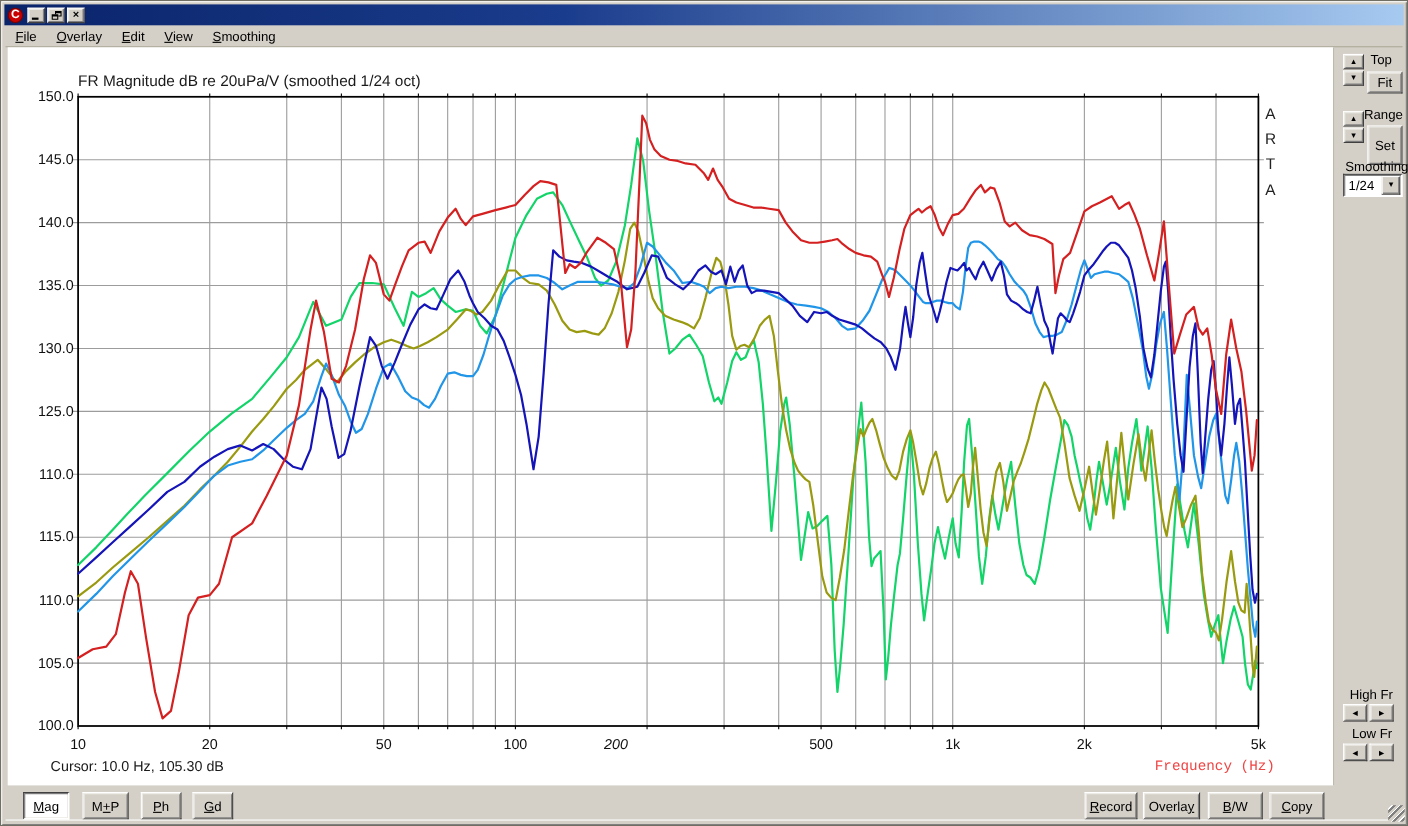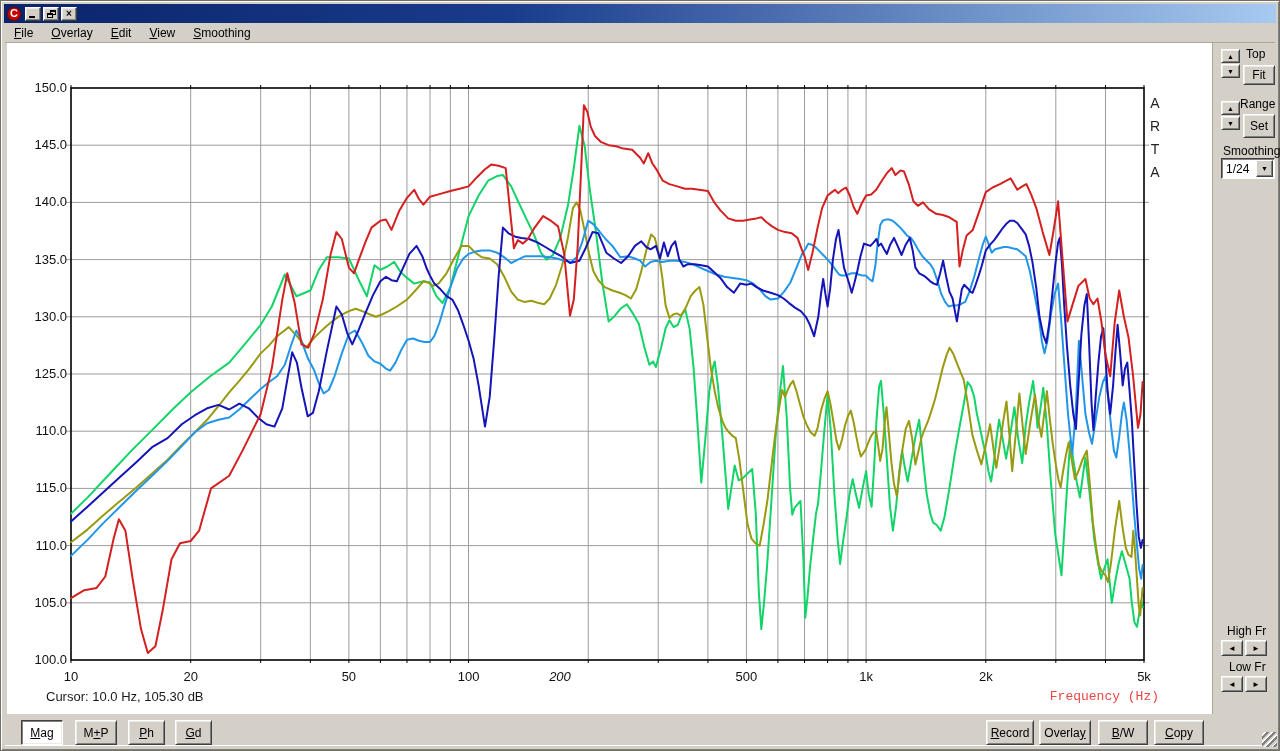--- a/index.html
+++ b/index.html
@@ -180,20 +180,21 @@
         <line x1="64" y1="617" x2="64" y2="620" stroke="#000" stroke-width="1"></line>
         <line x1="1137" y1="42" x2="1137" y2="45" stroke="#000" stroke-width="1"></line>
         <line x1="1137" y1="617" x2="1137" y2="620" stroke="#000" stroke-width="1"></line>
         <rect x="64" y="45" width="1073" height="572" fill="none" stroke="#000000" stroke-width="1.6"></rect>
         <polyline points="64.0,470.6 80.5,454.6 95.5,438.5 109.3,423.7 124.5,407.6 145.1,387.1 165.5,366.5 183.7,349.3 203.2,333.3 222.2,319.6 238.7,300.1 253.7,281.8 264.8,263.5 277.8,231.5 289.4,253.2 303.4,247.5 311.8,226.9 319.8,214.3 331.2,214.3 341.9,215.5 351.9,237.2 359.9,253.2 367.5,222.3 373.4,226.9 380.4,223.5 387.2,218.9 393.7,229.2 400.0,234.9 407.2,240.6 416.4,238.3 423.0,239.5 429.4,253.2 435.5,260.1 443.4,244.1 452.7,207.4 461.6,173.1 471.6,152.5 481.1,137.7 490.1,133.1 495.9,131.9 504.2,143.4 512.1,160.5 519.7,176.6 526.9,191.4 533.9,209.7 539.4,216.6 545.9,212.0 553.2,194.9 561.1,161.7 566.8,125.1 572.4,82.8 577.7,103.3 583.0,148.0 588.8,188.0 595.3,239.5 601.6,278.4 606.9,273.8 613.4,265.8 619.8,261.2 625.9,270.4 631.8,280.7 637.5,304.7 642.4,321.8 646.0,318.4 648.9,324.1 654.1,304.7 658.6,285.2 662.4,277.2 666.6,284.1 670.8,281.8 674.9,271.5 678.4,266.9 682.7,286.4 686.5,324.1 689.8,369.9 694.3,439.7 698.3,396.2 702.2,349.3 706.0,324.1 707.7,318.4 711.0,343.6 715.0,388.2 718.5,431.7 721.2,466.0 724.3,445.4 727.7,422.5 731.7,437.4 736.0,435.1 740.5,430.5 745.2,426.0 748.8,470.6 751.8,548.4 754.3,586.1 756.8,562.1 759.9,525.5 764.5,456.8 768.6,393.9 772.4,353.9 776.0,323.0 779.9,376.8 783.1,445.4 785.3,471.7 787.6,464.8 790.5,461.4 793.5,458.0 796.3,514.0 798.3,574.7 800.5,554.1 802.9,525.5 806.0,496.9 809.0,470.6 811.1,460.3 814.0,428.2 817.1,390.5 820.6,351.6 823.8,388.2 827.4,451.1 830.7,496.9 833.1,520.9 836.3,496.9 839.6,474.0 842.5,451.1 845.7,436.2 848.8,451.1 852.1,464.8 855.6,445.4 859.1,428.2 861.7,451.1 864.6,463.7 867.2,422.5 869.5,376.8 872.1,343.6 874.0,337.9 876.8,371.0 879.9,416.8 882.9,462.6 885.9,487.7 889.2,462.6 892.3,428.2 895.1,407.6 897.9,424.8 900.7,438.5 904.4,416.8 908.4,393.9 912.2,376.8 916.0,416.8 919.7,451.1 923.3,470.6 926.2,479.7 929.7,482.0 933.7,487.7 937.5,474.0 942.4,445.4 947.7,411.1 952.8,382.5 957.2,358.5 960.6,339.0 963.9,343.6 967.2,353.9 969.9,371.0 972.2,381.3 975.3,396.2 978.8,411.1 981.4,428.2 984.1,438.5 987.2,416.8 989.7,393.9 992.1,376.8 995.3,393.9 999.1,415.7 1002.9,393.9 1007.4,364.2 1011.0,393.9 1015.2,420.2 1018.7,382.5 1022.1,359.6 1026.1,337.9 1028.4,359.6 1030.6,384.8 1033.5,365.3 1036.3,344.7 1039.9,382.5 1043.5,434.0 1048.2,491.2 1054.5,532.3 1057.8,479.7 1060.8,434.0 1063.2,397.4 1066.3,416.8 1069.9,439.7 1072.9,454.6 1075.7,434.0 1078.4,414.5 1082.7,451.1 1087.3,496.9 1091.0,519.8 1094.1,535.8 1097.2,525.5 1100.6,516.3 1102.7,539.2 1104.8,559.8 1108.1,539.2 1111.8,519.8 1114.9,508.3 1118.8,522.0 1122.6,535.8 1124.8,559.8 1127.4,579.2 1130.0,583.8 1132.1,571.2 1134.2,557.5 1135.6,564.4" fill="none" stroke="#12d469" stroke-width="2" stroke-linejoin="round" stroke-linecap="round"></polyline>
         <polyline points="64.0,499.2 80.5,486.6 95.5,472.9 111.9,459.1 128.2,445.4 145.1,430.5 160.6,416.8 174.8,401.9 187.9,389.3 200.1,376.8 211.5,363.0 222.2,349.3 232.3,337.9 241.8,326.4 253.7,310.4 262.1,302.4 270.1,293.2 281.8,284.1 289.9,293.2 299.0,304.7 307.6,294.4 315.8,286.4 323.7,279.5 333.0,272.7 341.9,268.1 348.7,265.8 355.2,268.1 363.0,271.5 369.0,273.8 374.8,271.5 381.8,268.1 389.8,263.5 400.0,256.6 408.4,247.5 416.4,238.3 420.9,239.5 426.2,242.9 431.5,240.6 439.5,230.3 447.2,215.5 454.5,202.9 461.6,202.9 468.3,209.7 474.8,214.3 482.7,215.5 490.1,221.2 497.3,233.8 504.2,248.6 510.8,256.6 517.2,258.9 524.5,257.8 531.6,260.1 537.2,261.2 542.7,255.5 549.1,241.8 555.2,222.3 561.1,193.7 565.9,165.1 569.6,159.4 573.3,167.4 577.7,188.0 582.1,210.9 586.3,228.0 591.3,237.2 597.7,244.1 605.4,247.5 612.7,249.8 618.4,252.1 623.9,255.5 629.2,246.3 634.3,228.0 639.3,207.4 644.2,191.4 647.8,194.9 651.2,207.4 655.2,233.8 658.6,262.4 662.4,274.9 666.1,271.5 669.8,270.4 673.9,272.7 678.8,264.6 683.7,253.2 688.4,247.5 692.5,244.1 696.5,262.4 700.0,293.2 703.9,325.3 707.7,348.2 711.4,365.3 715.4,377.9 718.5,384.8 722.0,389.3 725.4,392.8 728.8,395.1 732.4,416.8 736.7,451.1 740.5,480.9 744.5,495.7 748.5,500.3 752.7,502.6 756.5,482.0 760.5,456.8 764.5,422.5 768.6,388.2 772.4,363.0 775.2,347.0 778.0,353.9 780.7,347.0 783.4,341.3 786.1,337.9 789.5,348.2 792.5,359.6 796.3,373.3 800.0,382.5 803.6,389.3 807.6,392.8 810.6,384.8 814.0,367.6 817.3,356.2 820.6,348.2 823.2,359.6 826.5,379.0 829.4,397.4 832.1,406.5 835.1,396.2 838.0,382.5 840.9,373.3 843.8,367.6 846.6,379.0 849.4,393.9 851.7,405.4 853.9,413.4 856.5,409.9 859.1,405.4 861.7,398.5 864.2,392.8 866.7,389.3 869.2,388.2 871.1,401.9 873.2,417.9 875.6,405.4 877.4,382.5 879.5,364.2 881.7,388.2 884.4,419.1 887.0,440.8 889.9,453.4 892.7,428.2 895.6,405.4 898.7,385.9 902.0,377.9 905.1,395.1 908.4,421.4 911.6,407.6 914.7,393.9 918.2,384.8 921.1,377.9 924.5,367.6 928.0,356.2 932.0,340.2 935.9,324.1 939.7,311.6 942.6,304.7 946.1,310.4 949.7,319.6 953.3,328.7 956.7,336.7 960.6,359.6 965.3,391.6 969.9,407.6 974.4,421.4 978.8,401.9 983.1,381.3 986.4,405.4 989.3,424.8 992.9,401.9 996.4,376.8 999.5,358.5 1002.6,393.9 1005.2,428.2 1008.8,390.5 1012.4,350.4 1015.6,382.5 1018.7,411.1 1023.4,379.0 1028.0,351.6 1031.2,376.8 1034.4,393.9 1037.2,371.0 1039.9,348.2 1042.9,376.8 1045.9,401.9 1048.8,421.4 1051.4,436.2 1053.6,444.3 1056.1,428.2 1058.9,412.2 1061.6,399.6 1064.7,416.8 1067.9,436.2 1071.4,428.2 1075.4,416.8 1079.8,407.6 1082.7,439.7 1085.9,479.7 1089.2,504.9 1091.9,522.0 1095.0,528.9 1098.5,532.3 1101.0,539.2 1104.0,519.8 1108.1,485.4 1112.2,458.0 1115.7,485.4 1118.8,504.9 1121.5,511.8 1124.5,514.0 1126.3,487.7 1128.1,508.3 1130.0,536.9 1131.7,562.1 1133.2,572.4 1134.6,556.4 1135.6,544.9" fill="none" stroke="#9a9a10" stroke-width="2" stroke-linejoin="round" stroke-linecap="round"></polyline>
         <polyline points="64.0,512.9 80.5,496.9 95.5,480.9 111.9,464.8 128.2,448.8 145.1,432.8 160.6,417.9 174.8,403.1 187.9,389.3 200.1,380.2 211.5,376.8 222.2,374.5 232.3,366.5 241.8,357.3 253.7,345.9 262.1,339.0 270.1,333.3 277.8,321.8 285.2,299.0 289.4,287.5 294.5,297.8 301.2,316.1 306.8,326.4 311.8,340.2 316.6,350.4 321.8,347.0 327.5,333.3 334.8,310.4 341.9,291.0 348.0,287.5 355.2,300.1 361.4,312.7 367.5,318.4 373.4,320.7 378.5,325.3 383.1,327.6 388.5,319.6 393.7,308.1 400.0,296.7 406.0,295.5 411.9,297.8 417.5,299.0 423.0,299.0 427.3,293.2 432.5,279.5 437.5,262.4 443.4,244.1 450.0,225.8 456.3,215.5 461.6,210.9 468.3,208.6 474.8,207.4 482.7,207.4 490.1,209.7 497.3,214.3 504.2,220.0 510.8,216.6 518.4,213.2 526.9,213.2 535.0,213.2 542.7,214.3 550.1,215.5 557.2,217.7 564.0,218.9 569.6,214.3 575.1,199.4 581.2,177.7 586.3,181.1 592.1,188.0 598.5,196.0 605.4,202.9 613.4,214.3 621.1,213.2 627.9,215.5 633.1,217.7 638.1,223.5 643.6,218.9 648.9,217.7 655.2,218.9 662.4,217.7 670.3,217.7 677.9,218.9 685.6,221.2 693.0,224.6 700.9,228.0 709.3,231.5 717.4,233.8 725.8,234.9 733.1,236.0 739.4,237.2 746.2,240.6 752.7,246.3 758.4,253.2 763.6,256.6 770.9,255.5 777.1,248.6 783.4,239.5 789.5,224.6 795.1,210.9 798.8,205.2 801.4,200.6 804.8,201.7 808.3,204.0 811.7,207.4 816.2,212.0 820.6,216.6 824.4,221.2 828.6,226.9 832.1,231.5 834.7,232.6 838.0,232.6 840.9,231.5 844.7,230.3 848.4,230.3 851.7,231.5 855.6,232.6 859.1,232.6 862.2,236.0 865.6,238.3 868.4,222.3 870.8,199.4 873.2,182.3 875.6,177.7 878.7,176.6 882.5,176.6 885.5,177.7 888.4,180.0 892.0,183.4 896.3,188.0 900.1,192.6 903.8,194.9 907.1,199.4 910.9,206.3 915.4,213.2 919.7,217.7 923.3,221.2 926.2,225.8 930.3,237.2 934.2,250.9 938.1,258.9 941.6,263.5 945.6,262.4 949.7,262.4 953.8,261.2 958.2,258.9 962.5,248.6 967.2,233.8 971.7,216.6 975.7,201.7 978.8,193.7 981.8,201.7 984.7,209.7 988.0,206.3 992.1,205.2 996.8,204.0 1000.7,204.0 1005.2,205.2 1010.3,206.3 1014.5,209.7 1018.7,213.2 1022.8,228.0 1027.4,250.9 1031.9,274.9 1035.0,299.0 1037.5,310.4 1040.6,296.7 1044.1,270.4 1047.6,250.9 1051.1,240.6 1053.9,273.8 1057.2,319.6 1061.0,371.0 1065.3,411.1 1068.9,365.3 1071.9,297.8 1074.9,331.0 1078.4,371.0 1082.2,390.5 1085.0,400.8 1088.7,376.8 1092.3,353.9 1095.9,339.0 1098.5,333.3 1101.0,353.9 1104.0,382.5 1106.9,407.6 1109.3,414.5 1112.2,393.9 1114.9,371.0 1116.9,359.6 1119.6,376.8 1122.2,405.4 1124.8,439.7 1127.4,474.0 1130.0,502.6 1132.1,525.5 1134.2,535.8 1135.6,522.0" fill="none" stroke="#2196e8" stroke-width="2" stroke-linejoin="round" stroke-linecap="round"></polyline>
         <polyline points="64.0,478.6 80.5,463.7 95.5,450.0 111.9,435.1 128.2,420.2 145.1,404.2 160.6,395.1 174.8,381.3 187.9,372.2 200.1,365.3 211.5,361.9 222.2,366.5 232.3,360.7 241.8,365.3 250.8,374.5 259.3,381.3 267.5,383.6 275.3,365.3 280.3,336.7 285.2,309.3 289.9,319.6 294.5,344.7 300.7,373.3 305.9,369.9 311.8,348.2 319.8,308.1 329.4,263.5 334.8,271.5 340.1,289.8 345.3,301.3 351.9,286.4 358.3,270.4 366.0,252.1 373.4,238.3 379.0,233.8 384.5,237.2 389.8,238.3 396.2,224.6 402.4,210.9 409.6,202.9 415.3,213.2 419.8,225.8 423.0,232.6 427.3,240.6 433.5,246.3 439.5,253.2 445.3,256.6 450.9,266.9 456.3,281.8 461.6,297.8 466.7,316.1 471.6,342.4 478.0,383.6 482.7,353.9 487.2,296.7 491.6,233.8 495.9,184.6 501.5,190.3 508.2,193.7 514.6,194.9 522.1,196.0 530.4,199.4 538.3,204.0 545.9,208.6 554.2,213.2 563.0,220.0 572.4,217.7 578.6,205.2 585.5,189.1 591.3,190.3 599.3,209.7 606.9,215.5 614.1,220.0 621.1,213.2 627.9,202.9 634.3,198.3 639.3,204.0 643.6,206.3 648.9,202.9 653.0,215.5 656.9,199.4 660.8,213.2 664.5,202.9 668.2,198.3 672.3,216.6 676.4,223.5 680.8,221.2 687.5,221.2 694.3,222.3 700.9,223.5 707.3,229.2 713.4,234.9 720.1,244.1 726.9,249.8 733.1,240.6 739.4,241.8 744.5,240.6 749.5,244.1 755.9,247.5 763.6,249.8 770.9,252.1 776.6,255.5 782.1,260.1 787.9,264.6 793.8,268.1 798.8,273.8 802.9,281.8 807.1,293.2 811.3,273.8 814.0,250.9 816.2,236.0 818.4,250.9 820.6,263.5 823.2,245.2 825.9,216.6 829.0,196.0 831.5,186.9 834.1,205.2 837.0,224.6 840.0,233.8 842.5,241.8 844.7,249.8 847.5,239.5 850.3,228.0 853.5,213.2 857.0,200.6 860.0,201.7 863.4,202.9 866.7,199.4 869.5,196.0 871.6,202.9 874.0,200.6 877.1,206.3 879.9,210.9 883.2,201.7 887.0,194.9 890.6,202.9 894.6,212.0 898.7,201.7 902.8,194.9 905.7,207.4 908.4,224.6 912.2,230.3 916.6,232.6 919.7,234.9 923.3,238.3 926.8,240.6 930.0,241.8 933.1,230.3 936.1,217.7 939.2,233.8 942.4,248.6 945.6,255.5 947.9,268.1 949.9,278.4 952.3,262.4 954.8,246.3 957.2,241.8 960.6,245.2 963.3,248.6 965.5,249.8 968.6,241.8 971.7,232.6 974.9,222.3 978.8,207.4 983.1,201.7 987.2,197.2 991.3,191.4 995.3,185.7 999.1,181.1 1002.9,177.7 1006.6,177.7 1010.3,180.0 1014.5,185.7 1018.7,191.4 1022.1,202.9 1025.4,218.9 1029.3,245.2 1032.5,273.8 1036.3,292.1 1039.3,300.1 1042.4,279.5 1045.3,250.9 1048.2,222.3 1051.1,199.4 1052.8,194.9 1055.0,222.3 1057.2,262.4 1059.9,302.4 1063.2,342.4 1066.3,371.0 1068.9,385.9 1071.4,342.4 1074.4,291.0 1077.4,262.4 1079.8,250.9 1082.2,302.4 1084.5,359.6 1086.4,387.1 1088.7,353.9 1091.4,319.6 1094.1,293.2 1096.3,285.2 1098.5,313.8 1100.6,348.2 1103.2,371.0 1106.1,342.4 1108.5,308.1 1110.6,281.8 1113.0,308.1 1115.7,342.4 1118.0,325.3 1120.3,319.6 1122.6,348.2 1124.8,376.8 1127.0,416.8 1129.6,462.6 1131.7,493.4 1133.9,504.9 1135.6,496.9" fill="none" stroke="#1414b8" stroke-width="2" stroke-linejoin="round" stroke-linecap="round"></polyline>
         <polyline points="64.0,555.2 77.3,547.2 89.6,544.9 98.3,533.5 106.6,495.7 111.9,476.3 118.4,487.7 125.8,536.9 134.0,586.1 140.8,610.1 148.4,603.3 155.6,567.8 164.5,516.3 173.0,500.3 183.7,498.0 192.1,487.7 204.0,445.4 222.2,432.8 235.5,407.6 253.7,371.0 264.8,325.3 275.3,256.6 280.3,230.3 287.5,258.9 294.5,301.3 301.2,304.7 307.6,289.8 315.8,256.6 323.7,210.9 329.4,189.1 334.8,196.0 341.9,224.6 347.0,230.3 351.9,216.6 358.3,199.4 364.5,184.6 373.4,177.7 379.0,176.6 384.5,186.9 392.4,167.4 400.0,154.8 407.2,146.8 411.9,156.0 416.4,161.7 423.0,153.7 431.5,151.4 443.4,148.0 452.7,145.7 461.6,143.4 470.0,134.2 478.0,126.2 484.2,121.6 491.6,122.8 498.7,125.1 502.8,165.1 506.9,205.2 510.8,197.2 515.9,200.6 520.9,196.0 526.9,185.7 536.1,173.1 543.8,177.7 551.1,183.4 557.2,210.9 563.0,272.7 566.8,256.6 570.6,205.2 574.2,125.1 576.9,62.2 580.4,69.0 583.8,83.9 588.0,93.0 593.7,98.8 601.6,102.2 609.1,103.3 616.3,105.6 625.2,106.8 633.1,114.8 636.8,120.5 641.2,110.2 645.4,120.5 650.1,127.4 655.8,137.7 662.4,141.1 670.3,143.4 677.9,145.7 685.1,145.7 692.1,146.8 700.9,148.0 707.3,159.4 713.4,167.4 721.2,175.4 728.8,177.7 736.0,177.7 742.9,176.6 749.5,175.4 754.3,174.3 759.0,178.8 765.1,183.4 770.9,186.9 778.0,189.1 784.7,190.3 790.5,194.9 795.1,207.4 797.5,213.2 801.2,226.9 805.5,209.7 810.6,184.6 815.1,165.1 820.6,152.5 824.9,149.1 828.0,146.8 831.1,150.2 835.1,146.8 839.0,144.5 842.8,152.5 846.6,164.0 850.3,170.8 854.7,160.5 859.1,152.5 864.2,151.4 869.2,146.8 875.6,136.5 880.2,129.7 884.7,125.1 888.4,131.9 893.5,127.4 897.0,128.5 901.7,141.1 906.4,158.3 910.9,162.8 916.0,159.4 922.1,166.3 929.1,170.8 935.9,172.0 942.4,174.3 949.7,178.8 952.5,223.5 955.7,207.4 959.6,192.6 965.8,186.9 972.6,167.4 978.8,149.1 985.6,144.5 992.9,141.1 1003.7,135.4 1010.3,146.8 1015.2,143.4 1019.4,141.1 1024.1,151.4 1029.3,165.1 1035.7,189.1 1042.4,212.0 1046.5,188.0 1051.1,158.3 1055.6,216.6 1060.5,278.4 1065.3,262.4 1071.4,242.9 1078.4,236.0 1082.7,255.5 1086.4,261.2 1090.5,255.5 1094.5,279.5 1098.5,311.6 1103.2,333.3 1107.7,279.5 1112.2,247.5 1116.9,273.8 1121.5,294.4 1125.9,331.0 1131.0,384.8 1133.5,371.0 1135.6,339.0" fill="none" stroke="#d42020" stroke-width="2" stroke-linejoin="round" stroke-linecap="round"></polyline>
       </svg>
+    <div class="chart-title">FR Magnitude dB re 20uPa/V (smoothed 1/24 oct)</div>
     <div class="watermark" id="watermark">
         <span>A</span>
         <span>R</span>
         <span>T</span>
         <span>A</span>
       </div>
     <div class="cursor-status">Cursor: 10.0 Hz, 105.30 dB</div>
     <div class="xaxis-label">Frequency (Hz)</div>
     <div id="tick-labels">
         <div class="ytick" style="top: 37px;">150.0</div>
@@ -228,21 +229,21 @@
     </div>
   <div class="btn" style="left:1242px; top:64px; width:32px; height:20px;">Fit</div>
 
   <div class="side-label" style="left:1239px; top:96px;">Range</div>
   <div class="btn spin" style="left:1220px; top:100px;">
     <span>▲</span>
     </div>
   <div class="btn spin" style="left:1220px; top:115px;">
     <span>▼</span>
     </div>
-  <div class="btn" style="left:1242px; top:113px; width:32px; height:24px;">Set</div>
+  <div class="btn" style="left:1242px; top:113px; width:32px; height:36px;">Set</div>
 
   <div class="side-label" style="left:1222px; top:143px;">Smoothing</div>
   <div class="combo">
     <span class="combo-value">1/24</span>
     <span class="combo-btn">
       <span>▼</span>
     </span>
   </div>
 
   <div class="side-label" style="left:1226px; top:623px;">High Fr</div>

